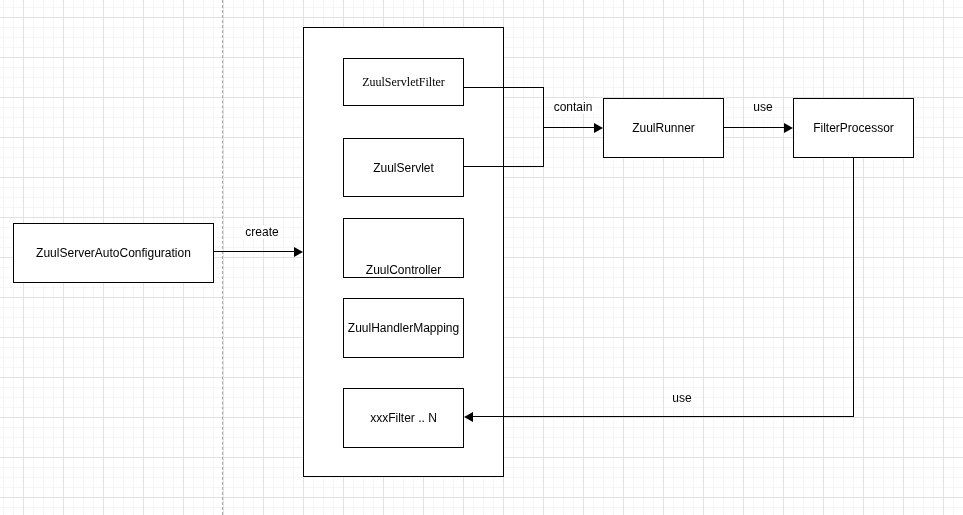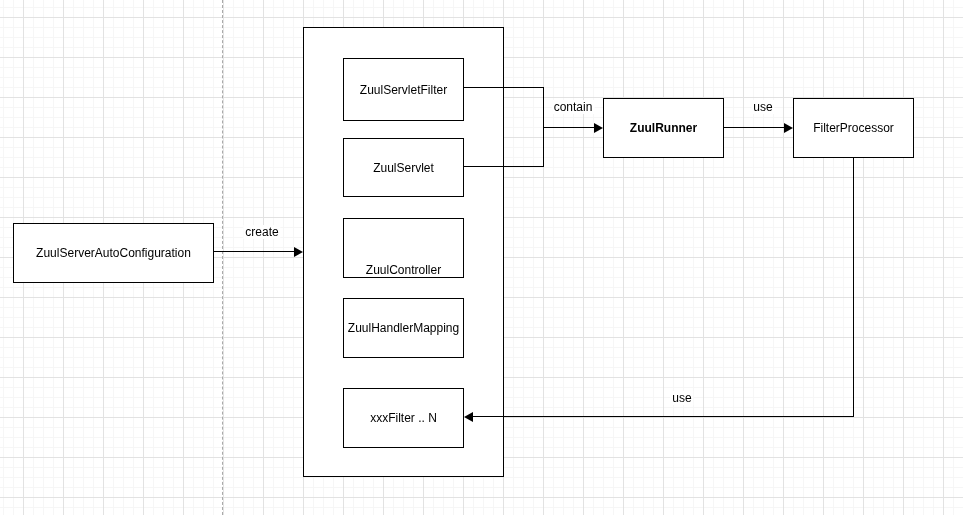--- a/index.html
+++ b/index.html
@@ -76,41 +76,41 @@
 <div class="canvas">
 
   <div class="page-break"></div>
 
   <div class="group-box" style="left:303px; top:27px; width:201px; height:450px;"></div>
 
   <div class="node" style="left:13px; top:223px; width:201px; height:60px;">
     <span>ZuulServerAutoConfiguration</span>
   </div>
 
-  <div class="node" style="left:343px; top:58px; width:121px; height:63px;">
+  <div class="node" style="left:343px; top:58px; width:121px; height:48px;font-family:Liberation Serif, serif;">
     <span>ZuulServletFilter</span>
   </div>
 
   <div class="node" style="left:343px; top:138px; width:121px; height:59px;">
     <span>ZuulServlet</span>
   </div>
 
   <div class="node" style="left:343px; top:218px; width:121px; height:60px;align-items:flex-end;">
     <span>ZuulController</span>
   </div>
 
   <div class="node" style="left:343px; top:298px; width:121px; height:60px;text-align:center;">
     <span>ZuulHandlerMapping</span>
   </div>
 
   <div class="node" style="left:343px; top:388px; width:121px; height:60px;">
     <span>xxxFilter .. N</span>
   </div>
 
-  <div class="node" style="left:603px; top:98px; width:121px; height:60px;font-weight:bold;">
+  <div class="node" style="left:603px; top:98px; width:121px; height:60px;">
     <span>ZuulRunner</span>
   </div>
 
   <div class="node" style="left:793px; top:98px; width:121px; height:60px;">
     <span>FilterProcessor</span>
   </div>
 
   <div class="line h-line" style="left:213px; top:251px; width:82px;"></div>
   <div class="arrowhead arrow-right" style="left:294px; top:247px;"></div>
   <div class="edge-label" style="left:262px; top:232px;">create</div>

